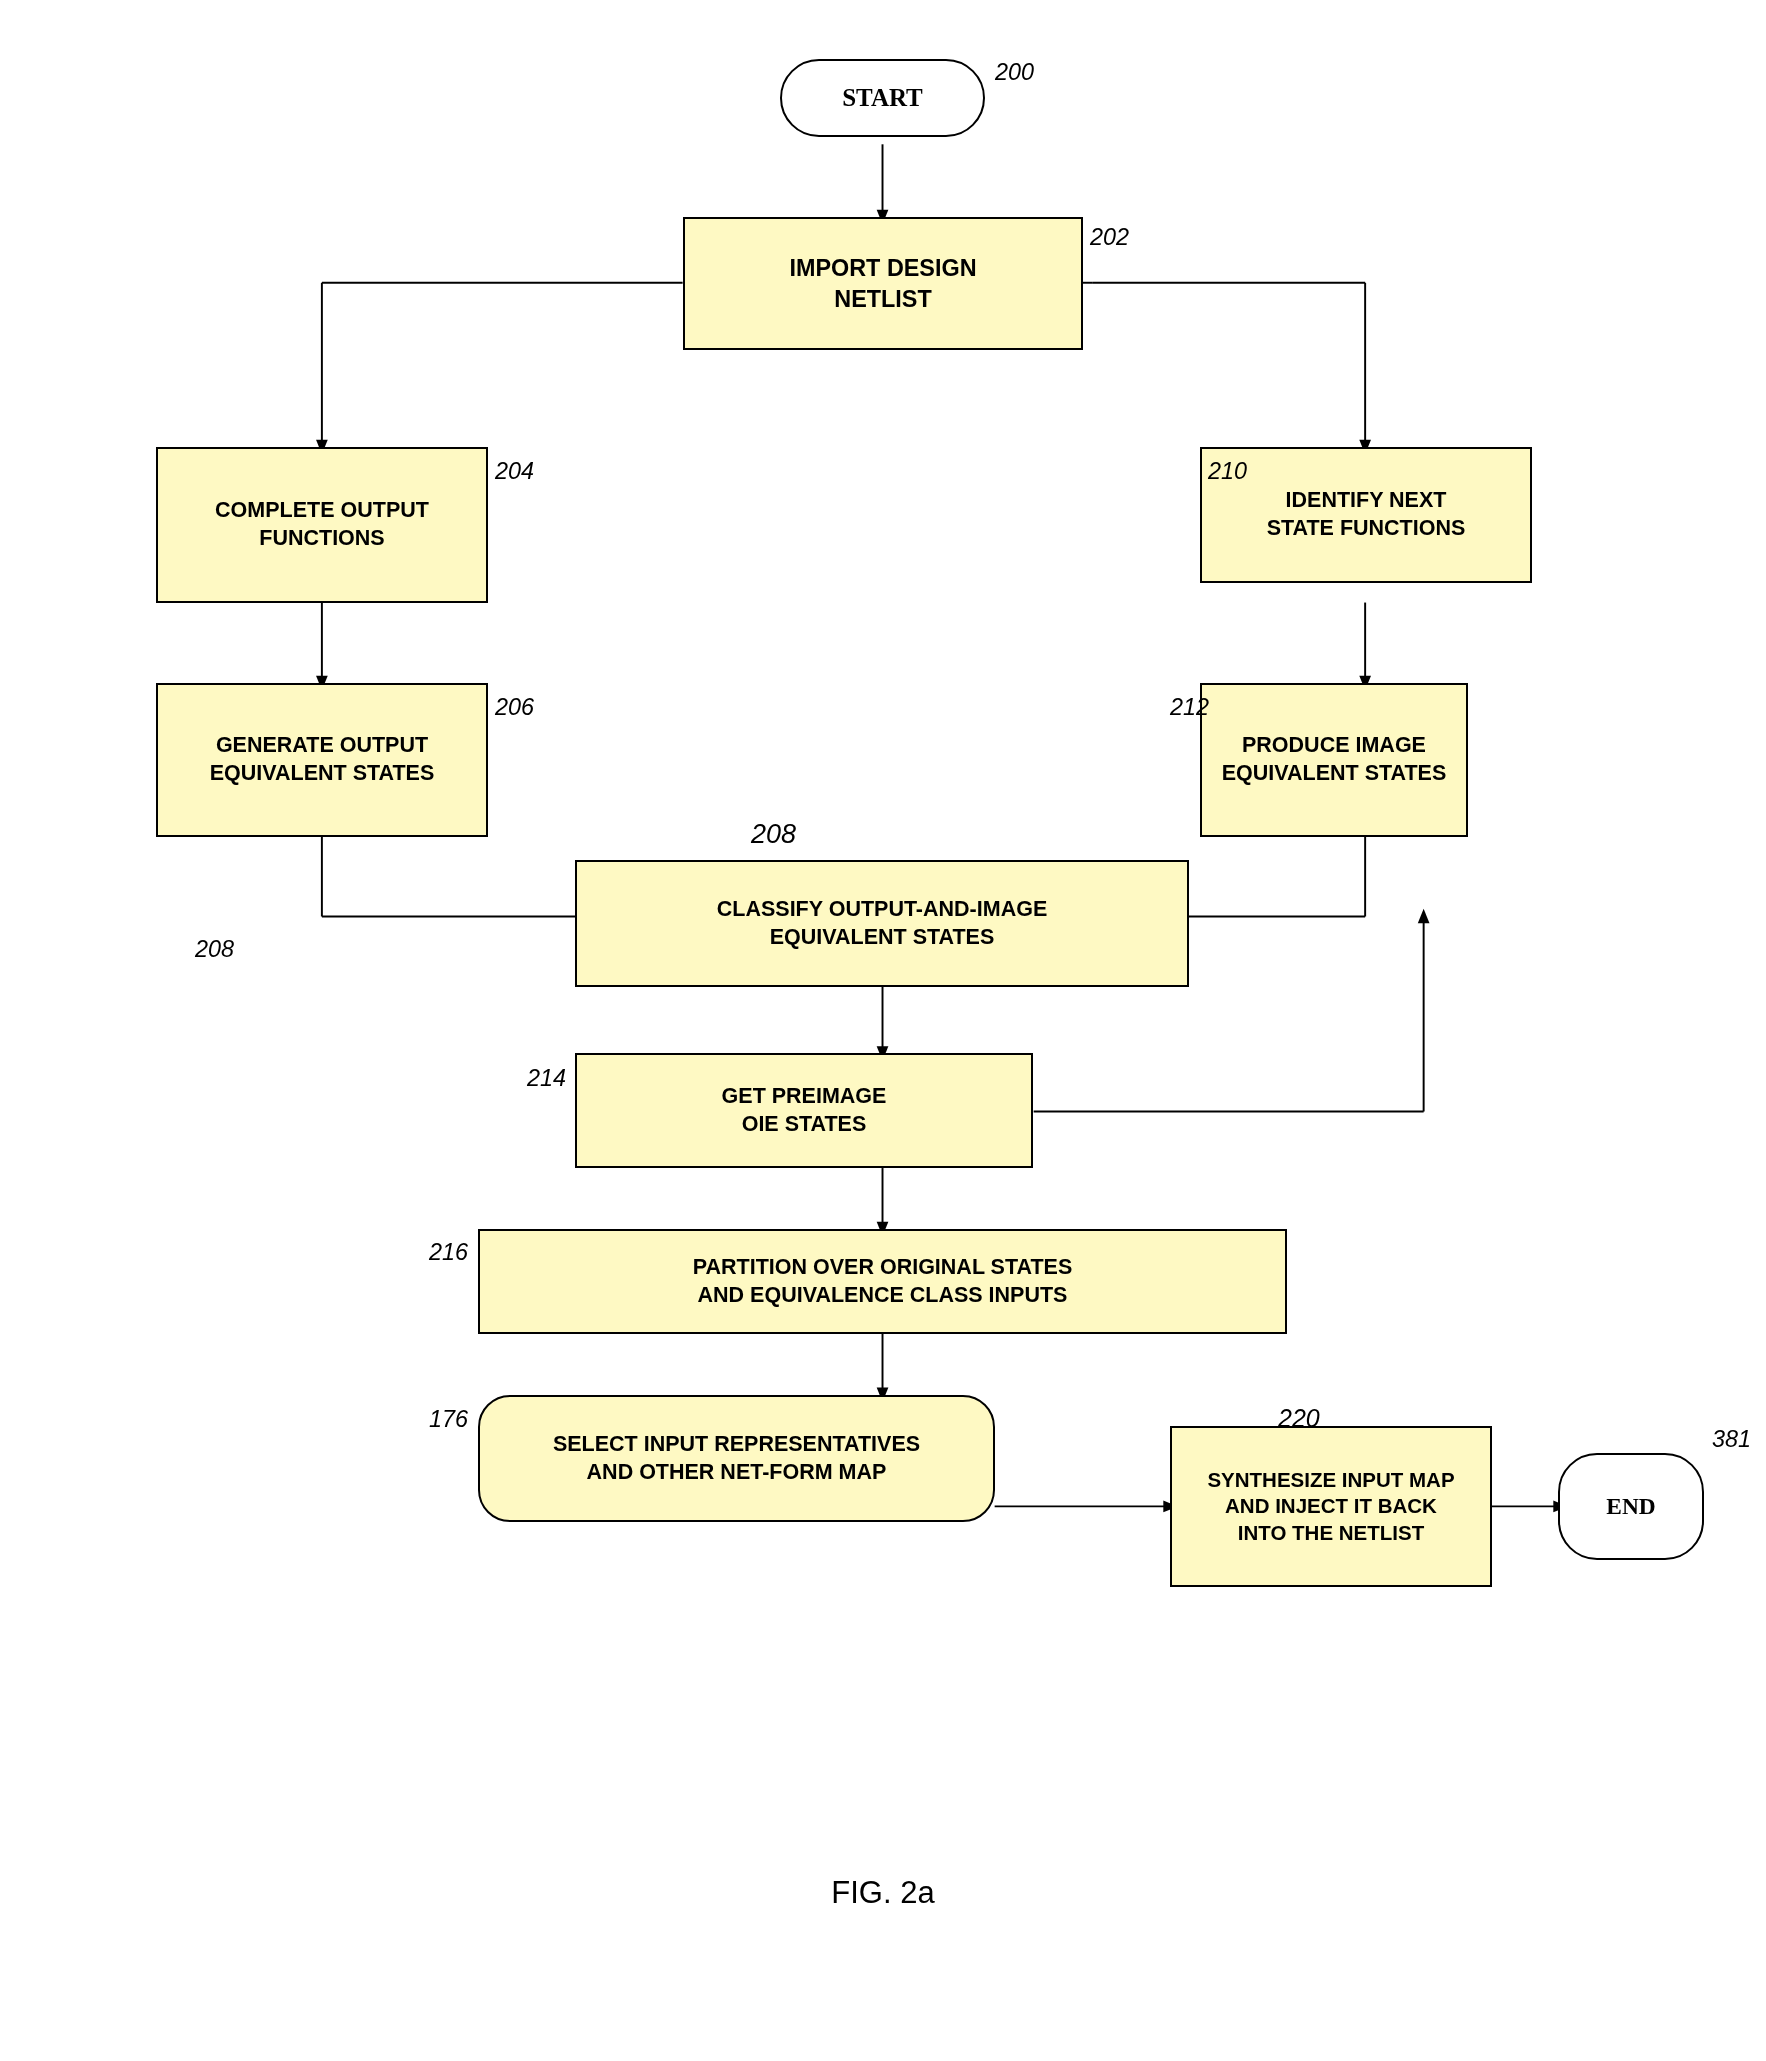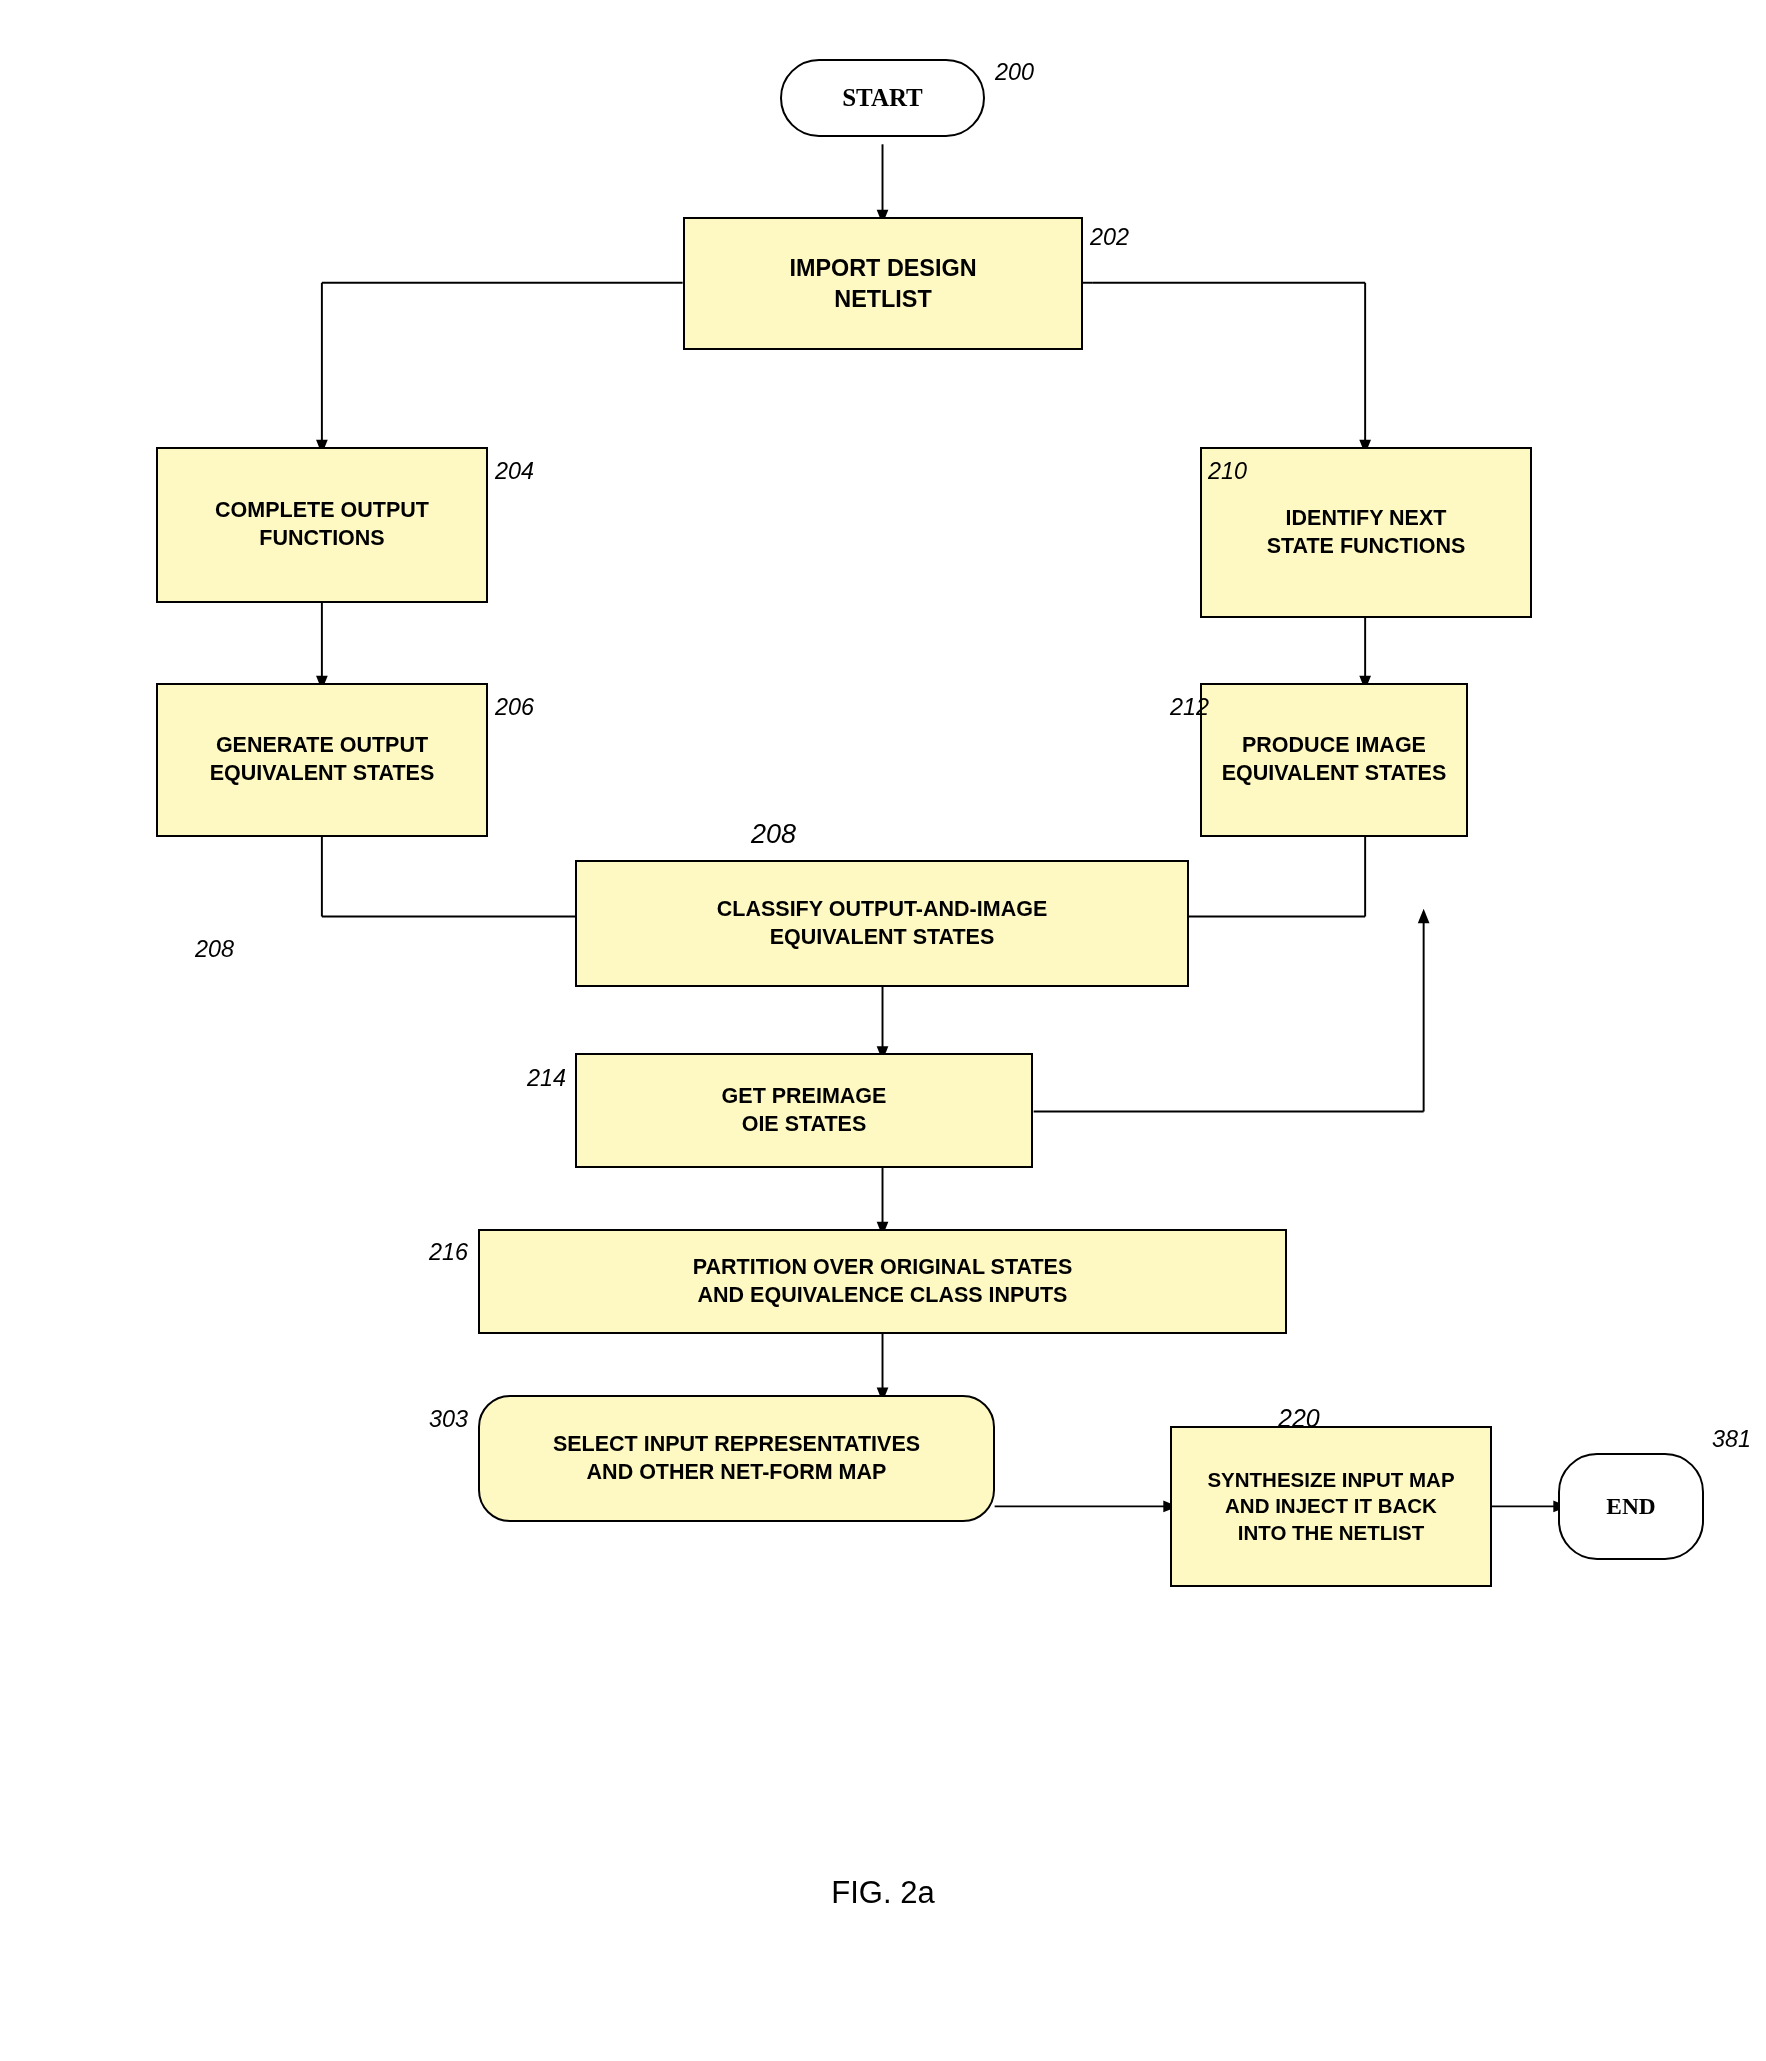--- a/index.html
+++ b/index.html
@@ -125,21 +125,21 @@
   <div class="label-text" style="left:995px; top:59px;">200</div>
 
   <div class="flowchart-box" style="left:683px; top:217px; width:400px; height:133px; font-size:23.4px; white-space:pre-line;">IMPORT DESIGN<br>NETLIST</div>
 
   <div class="label-text" style="left:1090px; top:224px;">202</div>
 
   <div class="flowchart-box" style="left:156px; top:447px; width:332px; height:156px; font-size:21.5px; white-space:pre-line;">COMPLETE OUTPUT<br>FUNCTIONS</div>
 
   <div class="label-text" style="left:495px; top:458px;">204</div>
 
-  <div class="flowchart-box" style="left:1200px; top:447px; width:332px; height:171px; font-size:21.5px; white-space:pre-line;">IDENTIFY NEXT<br>STATE FUNCTIONS</div>
+  <div class="flowchart-box" style="left:1200px; top:447px; width:332px; height:136px; font-size:21.5px; white-space:pre-line;">IDENTIFY NEXT<br>STATE FUNCTIONS</div>
 
   <div class="label-text" style="left:1208px; top:458px;">210</div>
 
   <div class="flowchart-box" style="left:156px; top:683px; width:332px; height:154px; font-size:21.5px; white-space:pre-line;">GENERATE OUTPUT<br>EQUIVALENT STATES</div>
 
   <div class="label-text" style="left:495px; top:694px;">206</div>
 
   <div class="flowchart-box" style="left:1200px; top:683px; width:268px; height:154px; font-size:21.5px; white-space:pre-line;">PRODUCE IMAGE<br>EQUIVALENT STATES</div>
 
   <div class="label-text" style="left:1170px; top:694px;">212</div>
@@ -152,21 +152,21 @@
   <div class="flowchart-box" style="left:575px; top:1053px; width:458px; height:115px; font-size:21.5px; white-space:pre-line;">GET PREIMAGE<br>OIE STATES</div>
 
   <div class="label-text" style="left:527px; top:1065px;">214</div>
 
   <div class="flowchart-box" style="left:478px; top:1229px; width:809px; height:105px; font-size:21.5px; white-space:pre-line;">PARTITION OVER ORIGINAL STATES<br>AND EQUIVALENCE CLASS INPUTS</div>
 
   <div class="label-text" style="left:429px; top:1239px;">216</div>
 
   <div class="flowchart-box" style="left:478px; top:1395px; width:517px; height:127px; font-size:21.5px; white-space:pre-line;border-radius:32px;">SELECT INPUT REPRESENTATIVES<br>AND OTHER NET-FORM MAP</div>
 
-  <div class="label-text" style="left:429px; top:1406px;">303</div>
+  <div class="label-text" style="left:429px; top:1406px;">176</div>
 
   <div class="flowchart-box" style="left:1170px; top:1426px; width:322px; height:161px; font-size:20.5px; white-space:pre-line;">SYNTHESIZE INPUT MAP<br>AND INJECT IT BACK<br>INTO THE NETLIST</div>
 
   <div class="label-text" style="left:1278px; top:1404px; font-size:25px;">220</div>
 
   <div class="flowchart-pill" style="left:1558px; top:1453px; width:146px; height:107px; font-size:23.4px;">END</div>
 
   <div class="label-text" style="left:1712px; top:1426px;">381</div>
 
   <div class="fig-caption">FIG. 2a</div>

